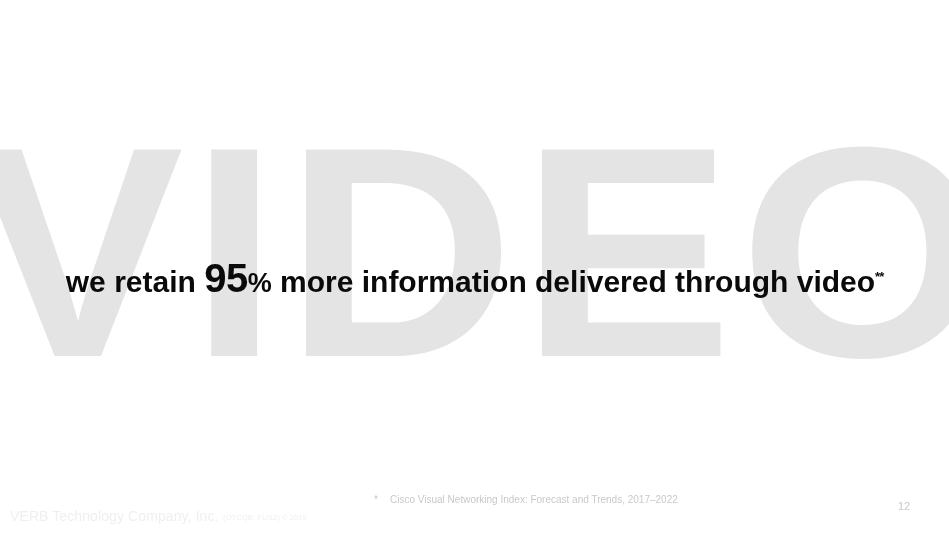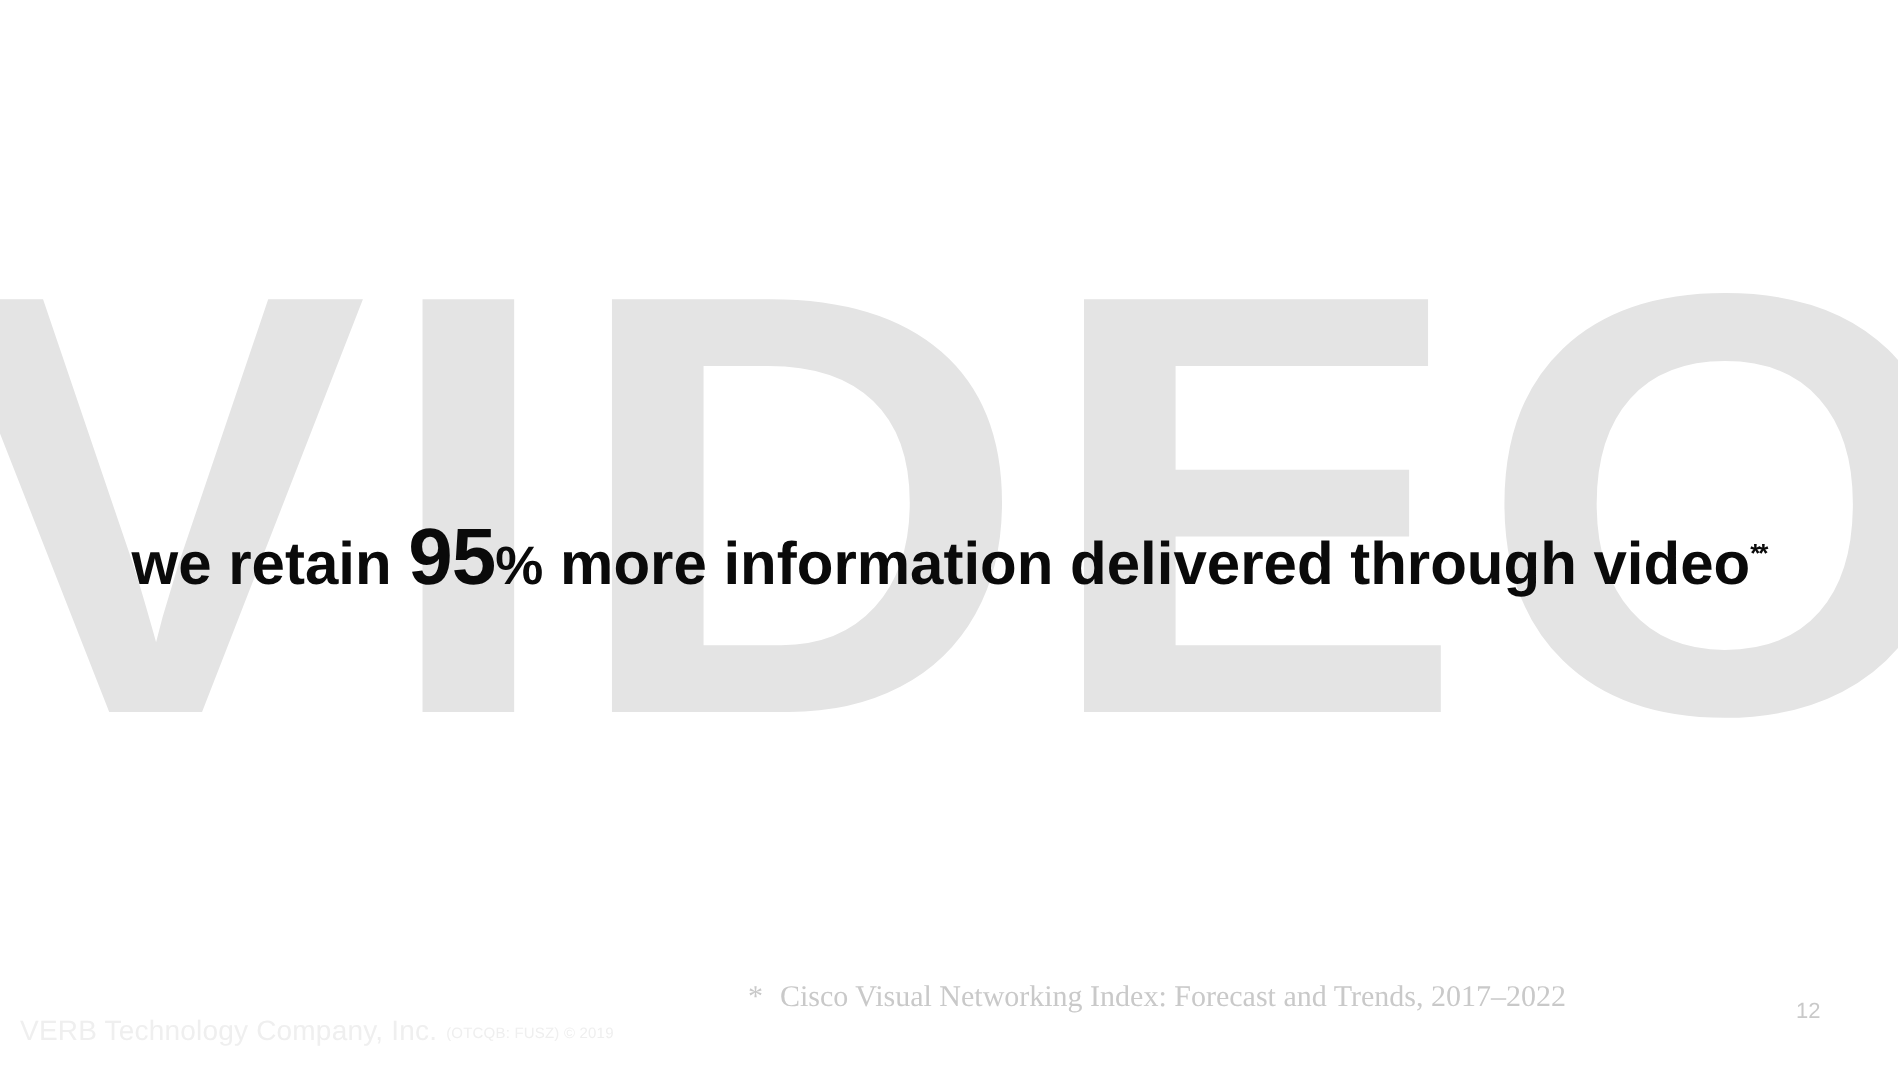--- a/index.html
+++ b/index.html
@@ -78,22 +78,22 @@
     font-weight: bold;
     letter-spacing: -1px;
   }
 
   
   .footnotes {
     position: absolute;
     left: 374px;
     top: 492px;
     color: #c9c9c9;
-    font-family: Liberation Serif, serif;
-    font-size: 15px;
+    font-family: Liberation Sans, sans-serif;
+    font-size: 10px;
     line-height: 15px;
     white-space: nowrap;
   }
 
   .footnote-row {
     display: block;
   }
 
   .footnote-mark {
     display: inline-block;

